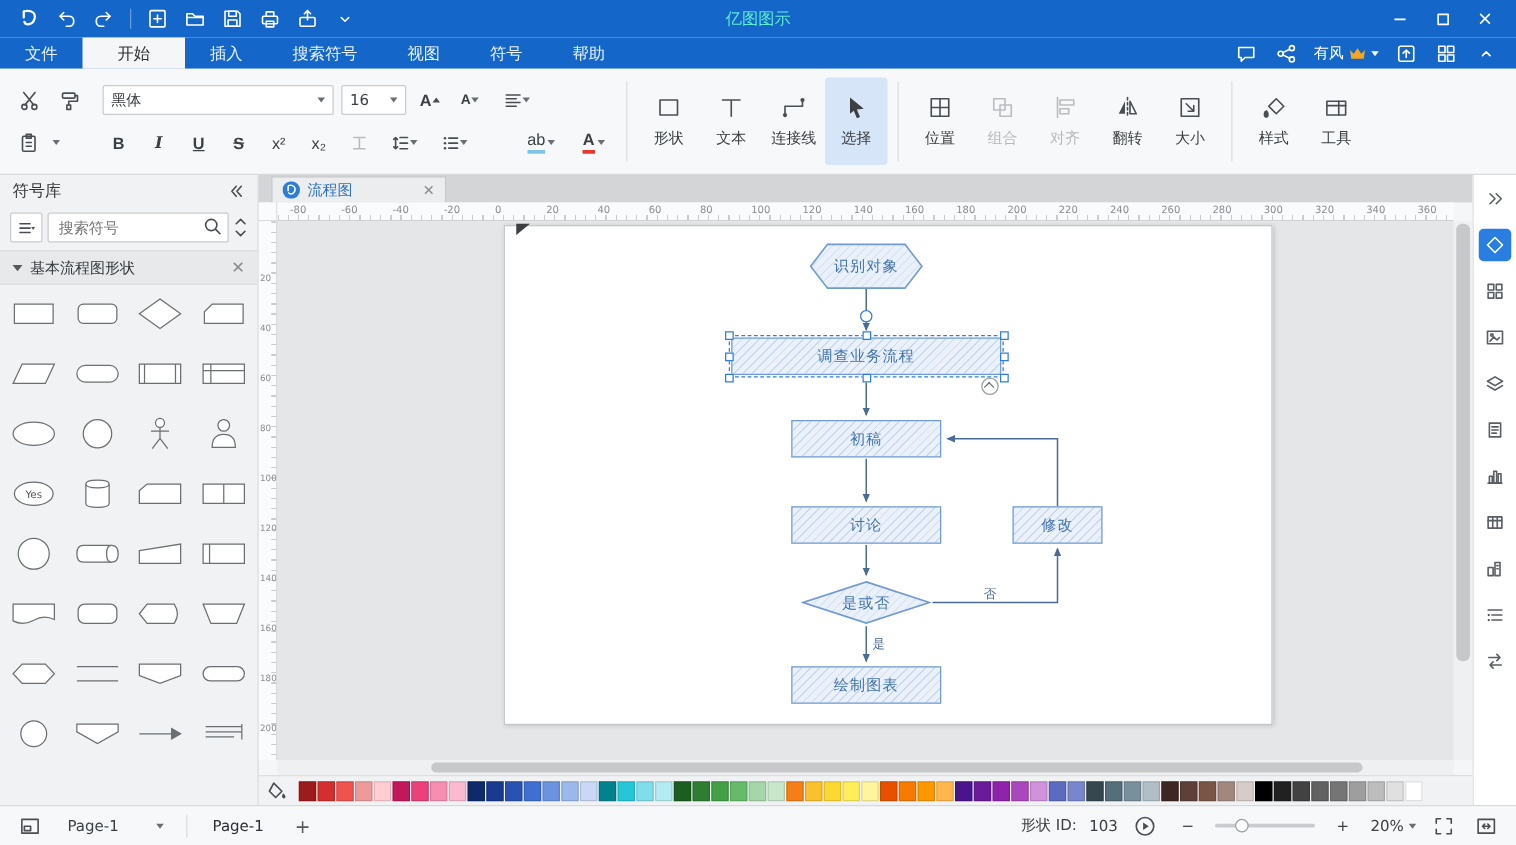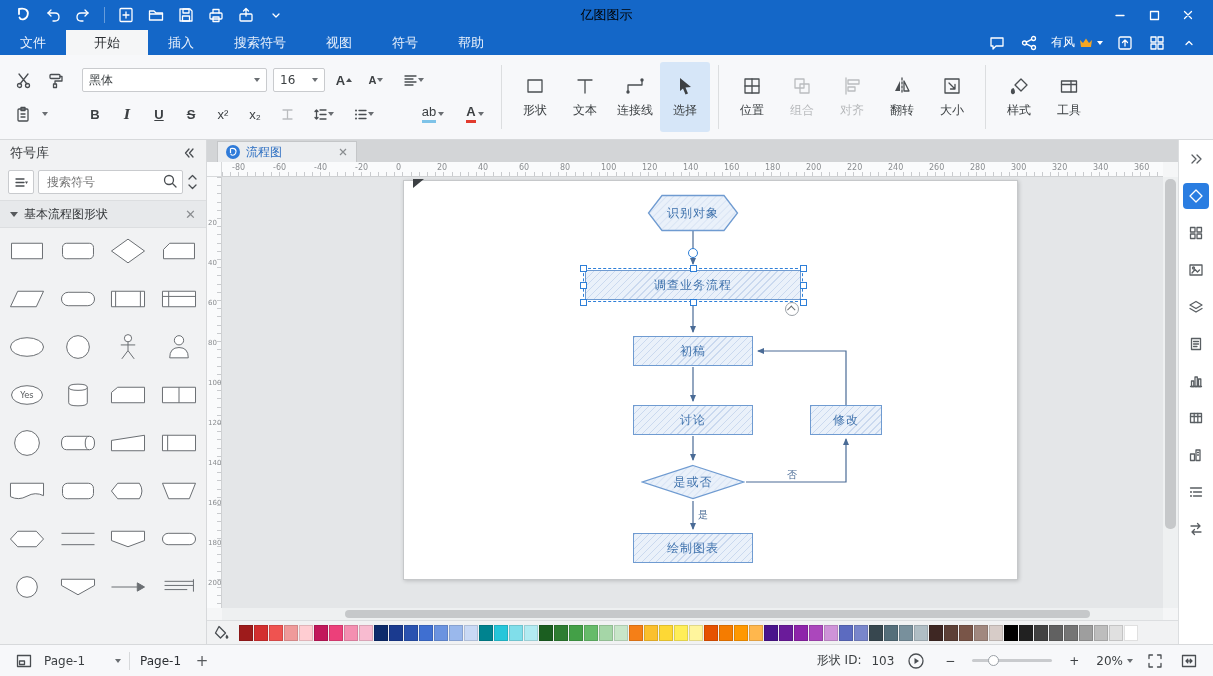--- a/index.html
+++ b/index.html
@@ -8,21 +8,21 @@
   .app { position:relative; width:1213px; height:676px; background:#f5f6f7; overflow:hidden; }
   svg { display:block; }
   .ic { stroke:#4a4e52; stroke-width:1.3; fill:none; stroke-linecap:round; stroke-linejoin:round; }
   .ic .fl { fill:#4a4e52; stroke:none; }
 
   
   .titlebar { position:absolute; left:0; top:0; width:1213px; height:30px; background:var(--titlebar,#1467c8); display:flex; align-items:center; padding:0 8px; }
   .titlebar .ic { stroke:#fff; }
   .tbtn { width:30px; height:24px; display:flex; align-items:center; justify-content:center; border-radius:3px; cursor:pointer; }
   .tdiv { width:1px; height:16px; background:rgba(255,255,255,.35); margin:0 6px; }
-  .app-title { position:absolute; left:0; right:0; text-align:center; color:#000000; font-size:13px; pointer-events:none; }
+  .app-title { position:absolute; left:0; right:0; text-align:center; color:#5eead4; font-size:13px; pointer-events:none; }
   .win-controls { margin-left:auto; display:flex; z-index:2; }
   .win-controls .tbtn { width:34px; }
 
   
   .menubar { position:absolute; left:0; top:30px; width:1213px; height:25px; background:var(--titlebar,#1467c8); display:flex; align-items:stretch; }
   .menu-tab { color:#eaf1fb; font-size:13px; padding:0 20px; display:flex; align-items:center; cursor:pointer; }
   .menu-tab.active { background:#f5f6f7; color:#2c2f33; padding:0 28px; }
   .menu-right { margin-left:auto; display:flex; align-items:center; padding-right:10px; gap:4px; }
   .menu-right .ic { stroke:#fff; }
   .mbtn { width:28px; height:21px; display:flex; align-items:center; justify-content:center; border-radius:3px; cursor:pointer; }
@@ -105,21 +105,21 @@
   .rtool .ic { stroke:#5a5f63; }
   .rtool.active { background:var(--accent,#2a7de1); }
   .rtool.active .ic { stroke:#fff; }
 
   
   .palette-bar { position:absolute; left:207px; top:620px; width:971px; height:24px; background:#f1f2f3; border-top:1px solid #dcdee0; display:flex; align-items:center; padding:0 6px; gap:1px; }
   .bucket { margin-right:8px; display:flex; cursor:pointer; }
   .swatch { width:14px; height:16px; cursor:pointer; border:1px solid rgba(0,0,0,.12); }
 
   
-  .statusbar { position:absolute; left:0; top:644px; width:1213px; height:32px; background:#f7f8fa; border-top:1px solid #d7d9db; display:flex; align-items:center; padding:0 12px; font-size:12px; color:#3c4043; }
+  .statusbar { position:absolute; left:0; top:644px; width:1213px; height:32px; background:#f7f8fa; border-top:1px solid #d7d9db; display:flex; align-items:center; padding:0 12px; gap:10px; font-size:12px; color:#3c4043; }
   .page-dropdown { display:flex; align-items:center; gap:30px; padding:3px 8px; border-radius:2px; cursor:pointer; }
   .ssep { width:1px; height:18px; background:#d7d9db; }
   .page-tab { padding:3px 10px; cursor:pointer; color:#2c2f33; }
   .add-page { width:22px; height:22px; display:flex; align-items:center; justify-content:center; font-size:15px; color:#56595c; cursor:pointer; border-radius:2px; }
   .sb-right { margin-left:auto; display:flex; align-items:center; gap:10px; }
   .slider { position:relative; width:80px; height:3px; background:#c9cbce; border-radius:2px; cursor:pointer; }
   .slider .knob { position:absolute; left:16px; top:-4px; width:11px; height:11px; border-radius:50%; background:#fff; border:1px solid #9aa0a6; }
   .zoom-txt { display:flex; align-items:center; gap:4px; cursor:pointer; }
   .sb-ic { width:24px; height:24px; display:flex; align-items:center; justify-content:center; border-radius:2px; cursor:pointer; }
 </style>

